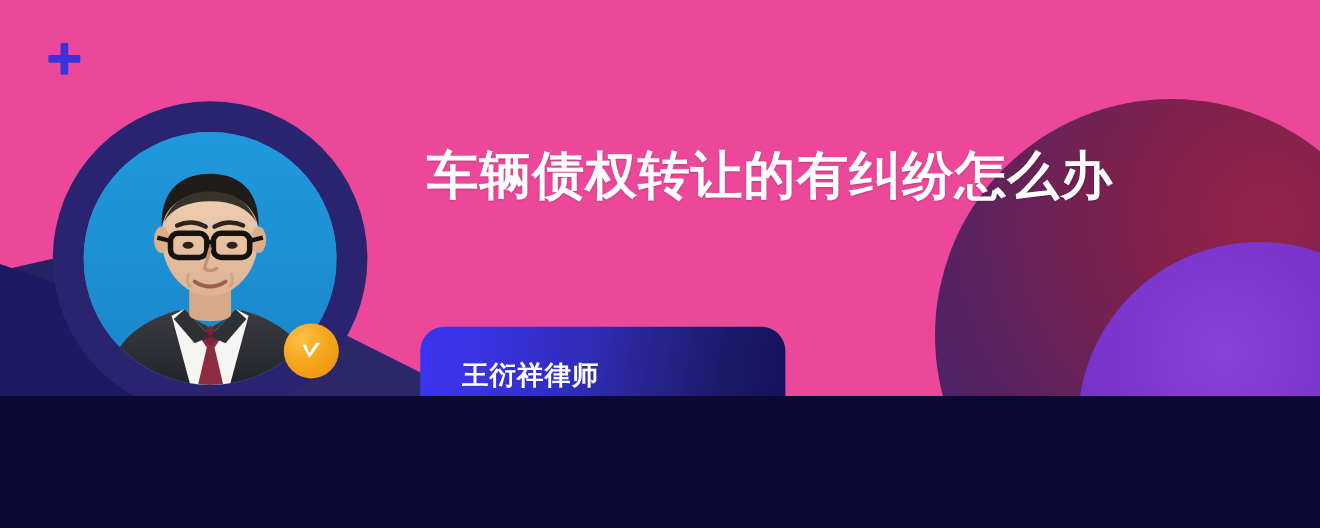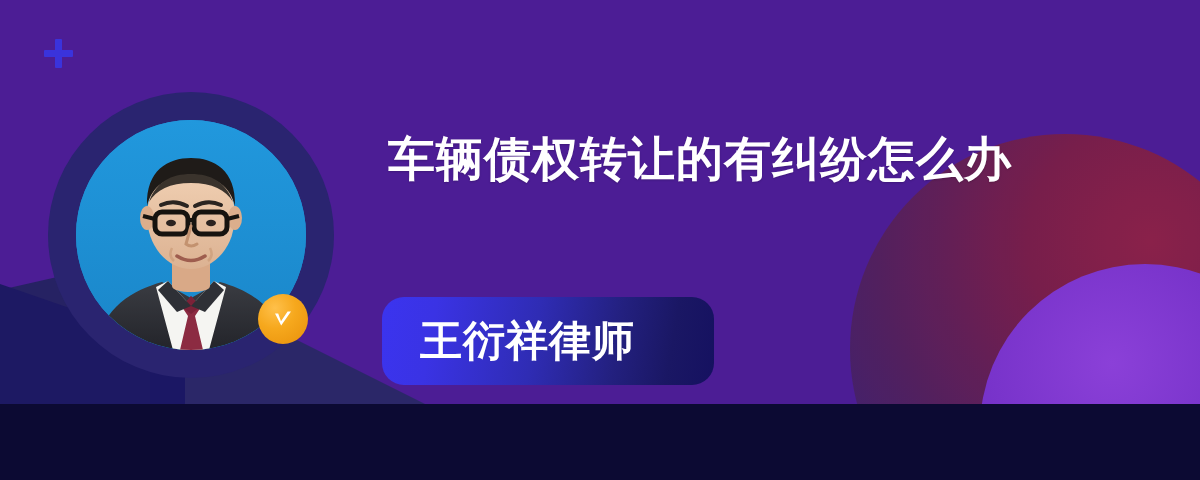--- a/index.html
+++ b/index.html
@@ -8,23 +8,23 @@
     padding: 0;
     background: #0c0a33;
   }
   body {
     font-family: "Liberation Sans", "DejaVu Sans", sans-serif;
   }
 
   .banner {
     position: relative;
     width: 1200px;
-    height: 404px;
+    height: 360px;
     overflow: hidden;
-    background: #4c1d95;
+    background: #ec4899;
   }
 
   
   .bg-layer {
     position: absolute;
     inset: 0;
     overflow: hidden;
     pointer-events: none;
   }
 
@@ -174,21 +174,21 @@
     left: -6px;
     top: 177px;
     width: 332px;
     height: 88px;
     border: 0;
     padding: 0 0 0 38px;
     text-align: left;
     border-radius: 22px;
     color: #ffffff;
     font-family: "Liberation Sans", "DejaVu Sans", sans-serif;
-    font-size: 42px;
+    font-size: 24px;
     font-weight: 700;
     letter-spacing: 1px;
     cursor: pointer;
     background: linear-gradient(100deg, #3b34ef 0%, #3a33e4 16%, #2f2cb4 46%, #23207f 70%, #1a1764 86%, #151160 100%);
   }
 </style>
 </head>
 <body>
 
 <div class="banner">

